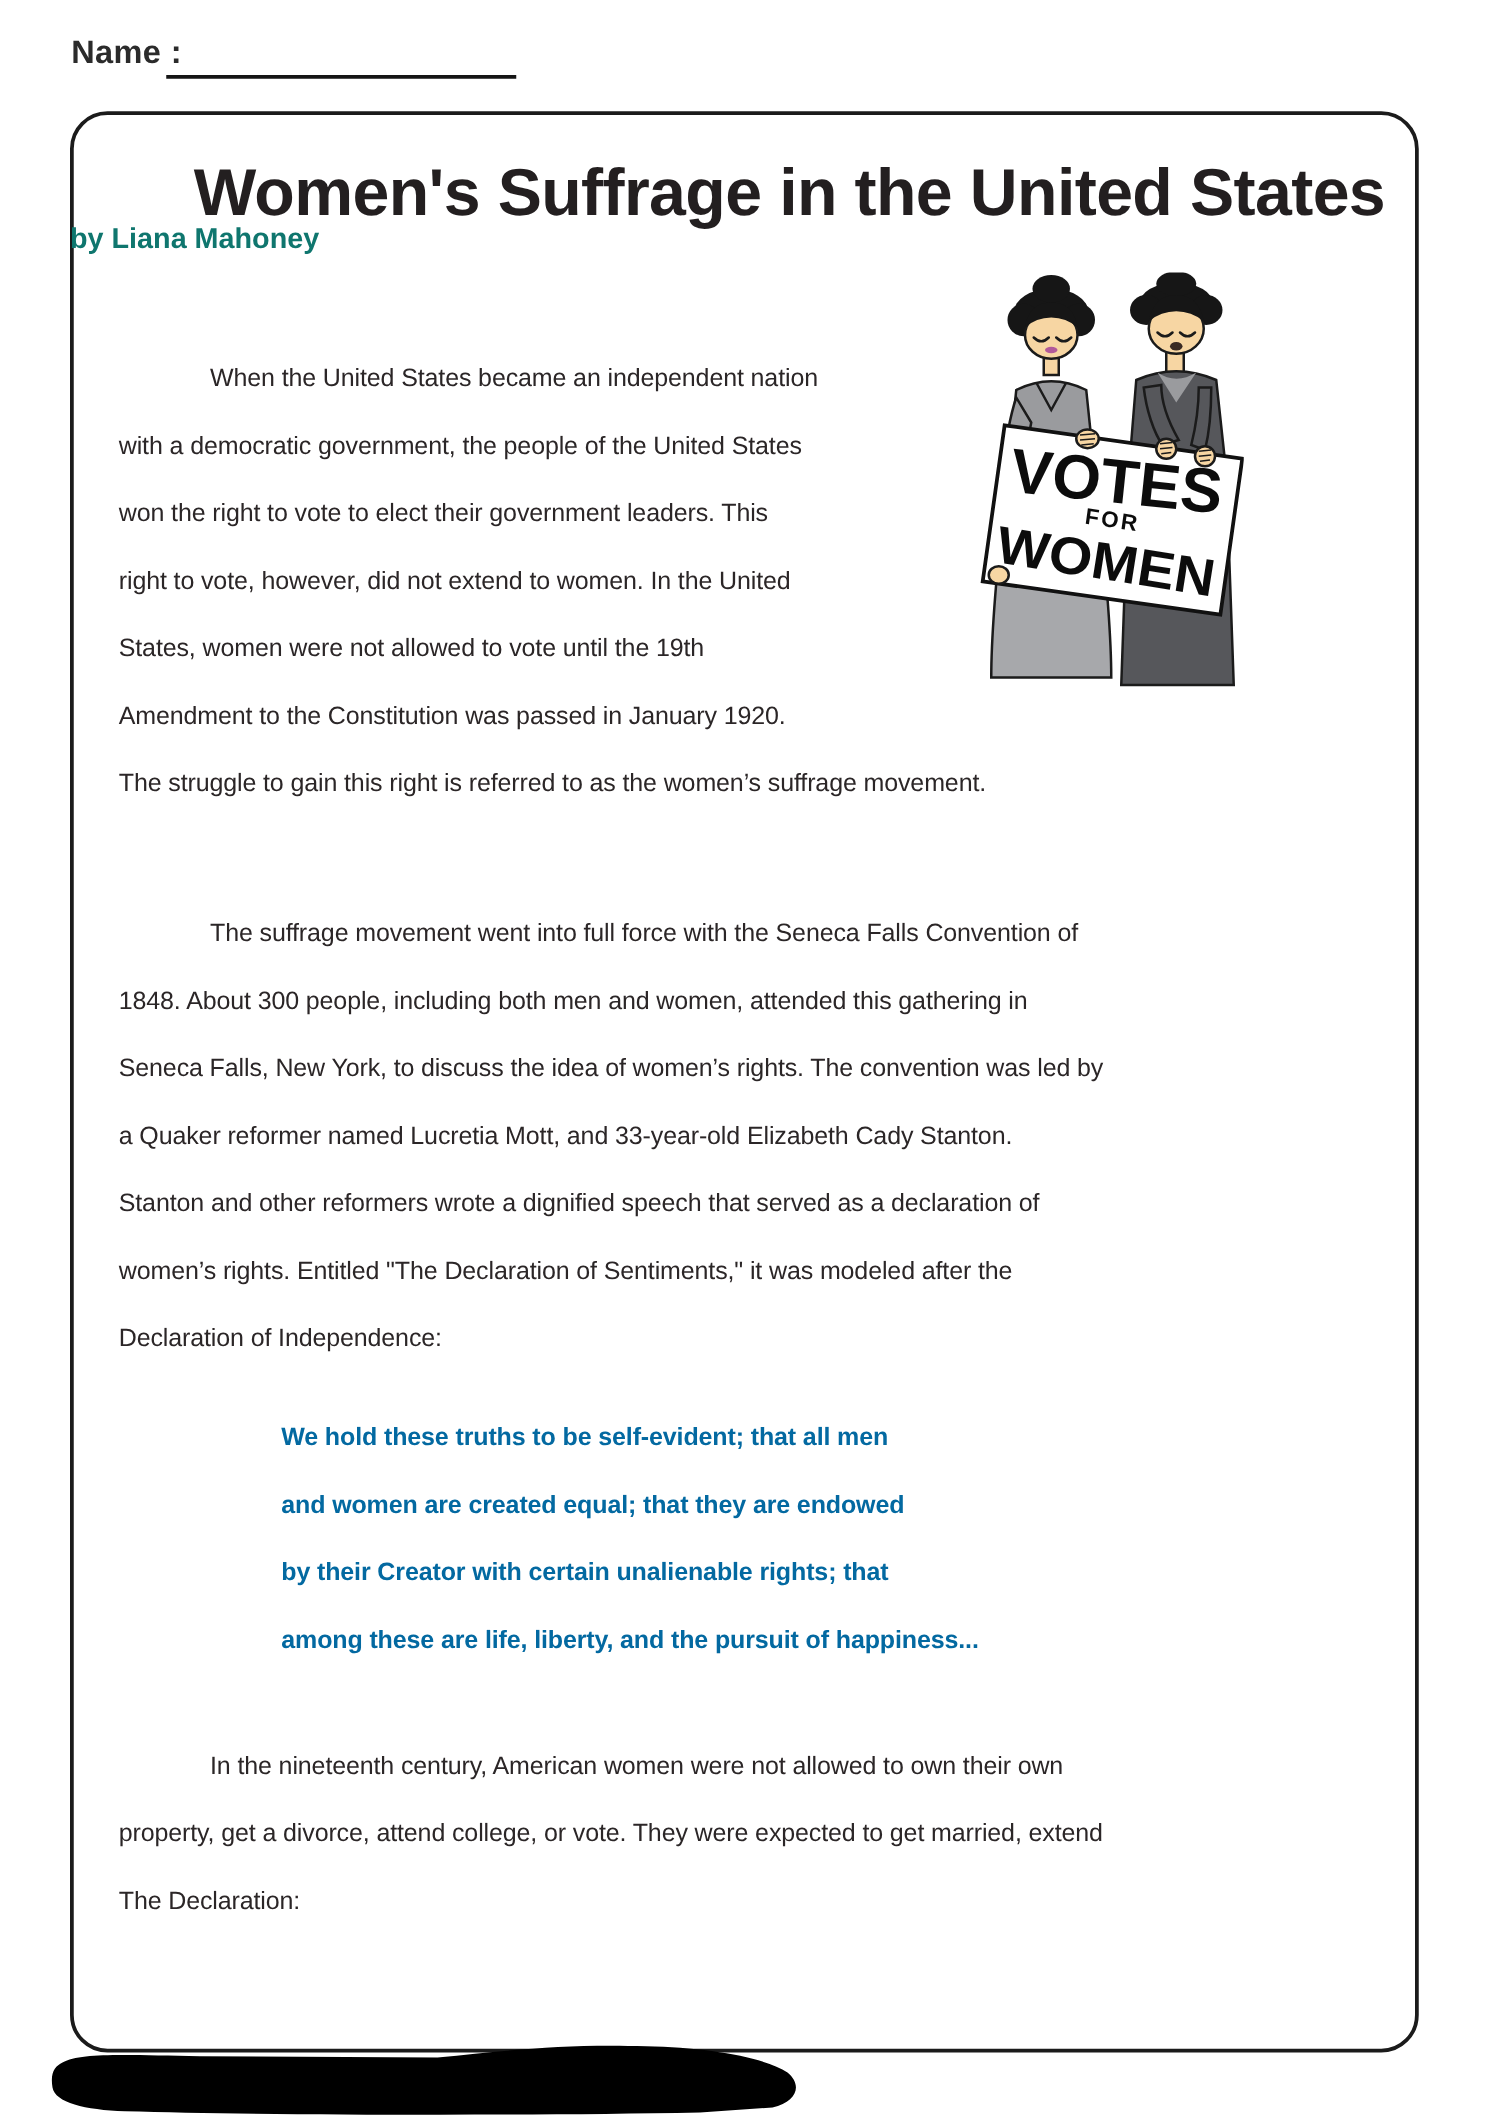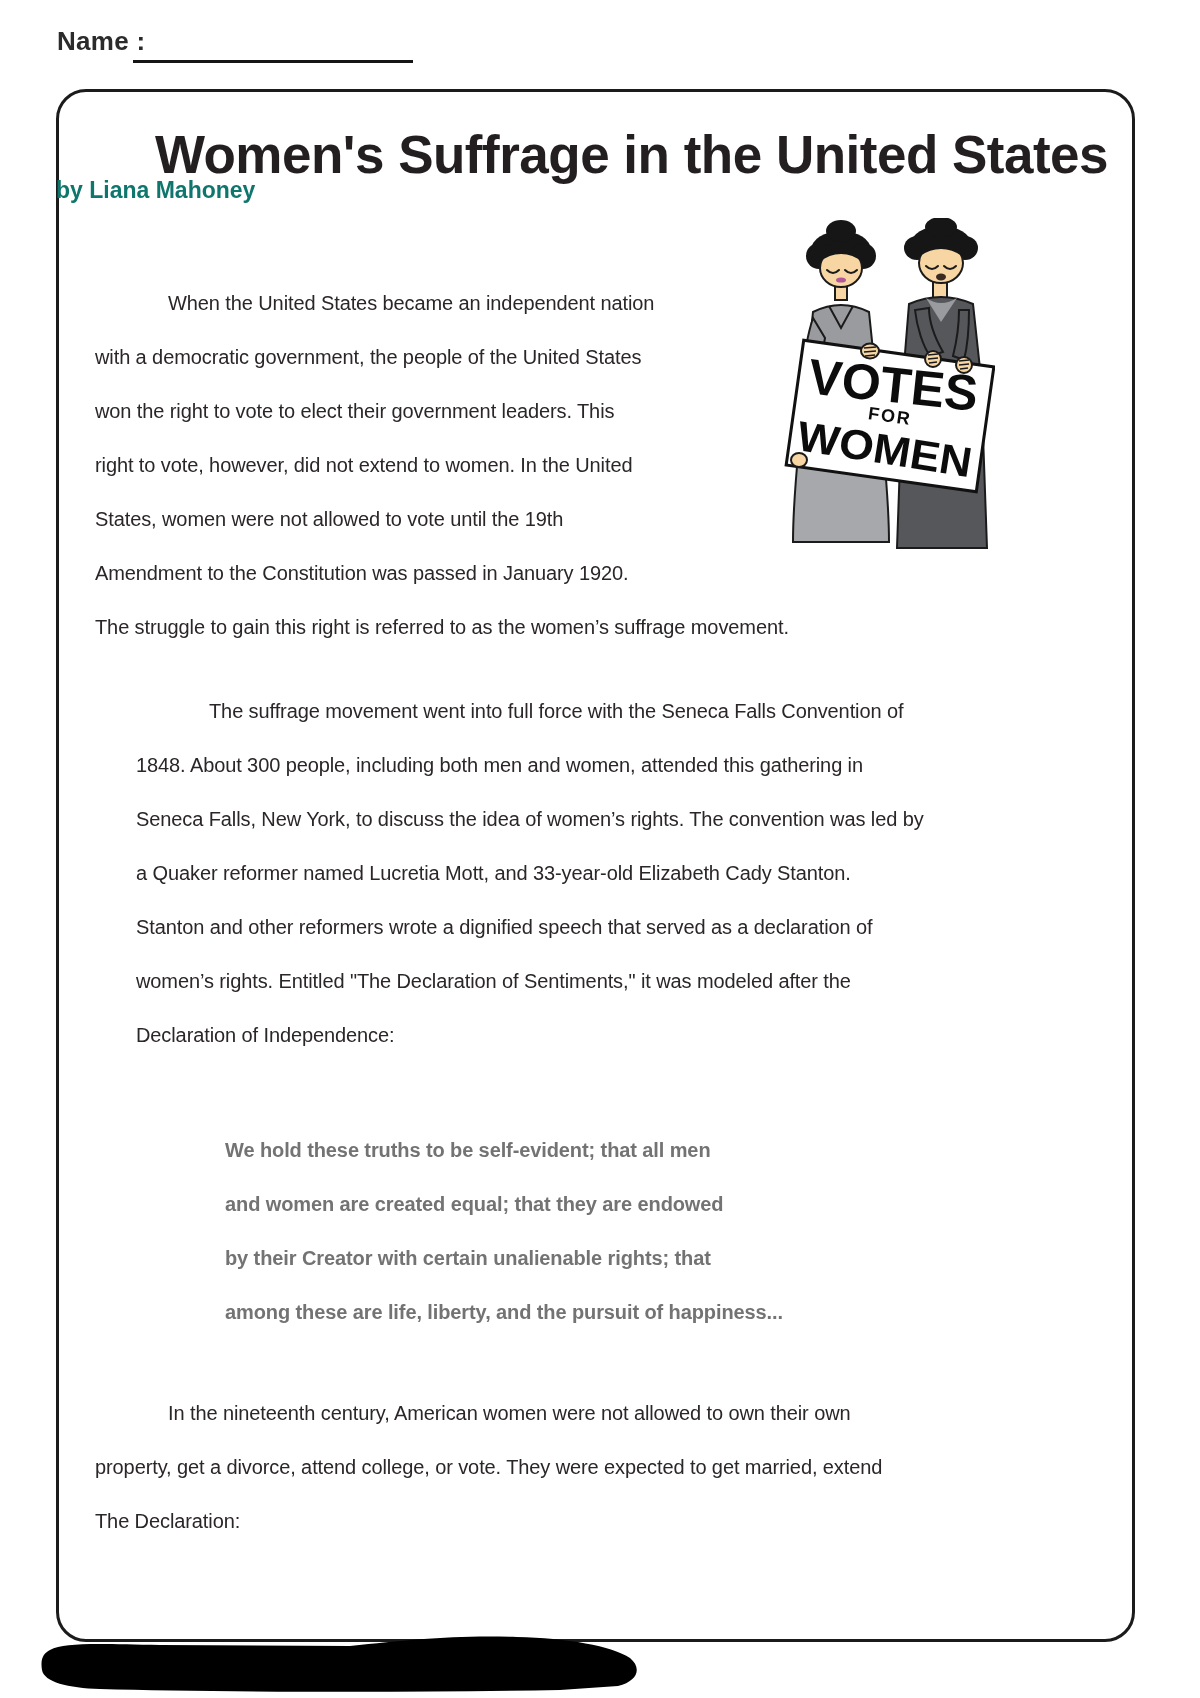--- a/index.html
+++ b/index.html
@@ -17,22 +17,22 @@
   .title{position:absolute;left:56px;top:124px;width:1079px;text-align:center;
          font-size:53px;font-weight:bold;color:#231f20;letter-spacing:-.5px;margin-left:36px;}
   .byline{position:absolute;left:56px;top:177px;width:1079px;text-align:left;
           font-size:23px;font-weight:bold;color:#0f766e;}
 
   .para{position:absolute;font-size:20px;line-height:54px;white-space:nowrap;
         color:#2b2627;letter-spacing:-.1px;}
   .para .line{height:54px;}
   .para.indent .line:first-child{text-indent:73px;}
   .p1{left:95px;top:276px;}
-  .p2{left:95px;top:684px;margin-left:41px;}
-  .q {left:225px;top:1123px;font-weight:bold;color:#737373;}
+  .p2{left:95px;top:720px;}
+  .q {left:225px;top:1123px;font-weight:bold;color:#0369a1;}
   .p3{left:95px;top:1386px;}
 
   .illu{position:absolute;left:783px;top:218px;width:212px;height:334px;}
   .redact{position:absolute;left:20px;top:1632px;width:680px;height:66px;}
 </style>
 </head>
 <body>
 
 <div class="page">
 

